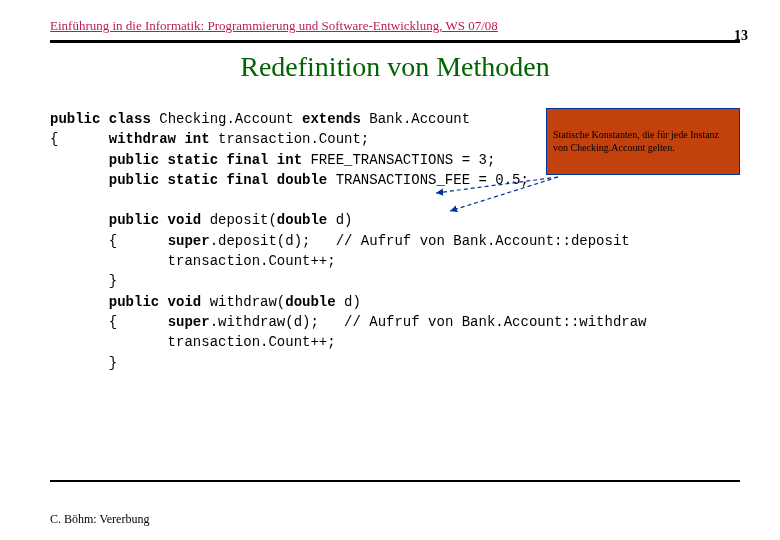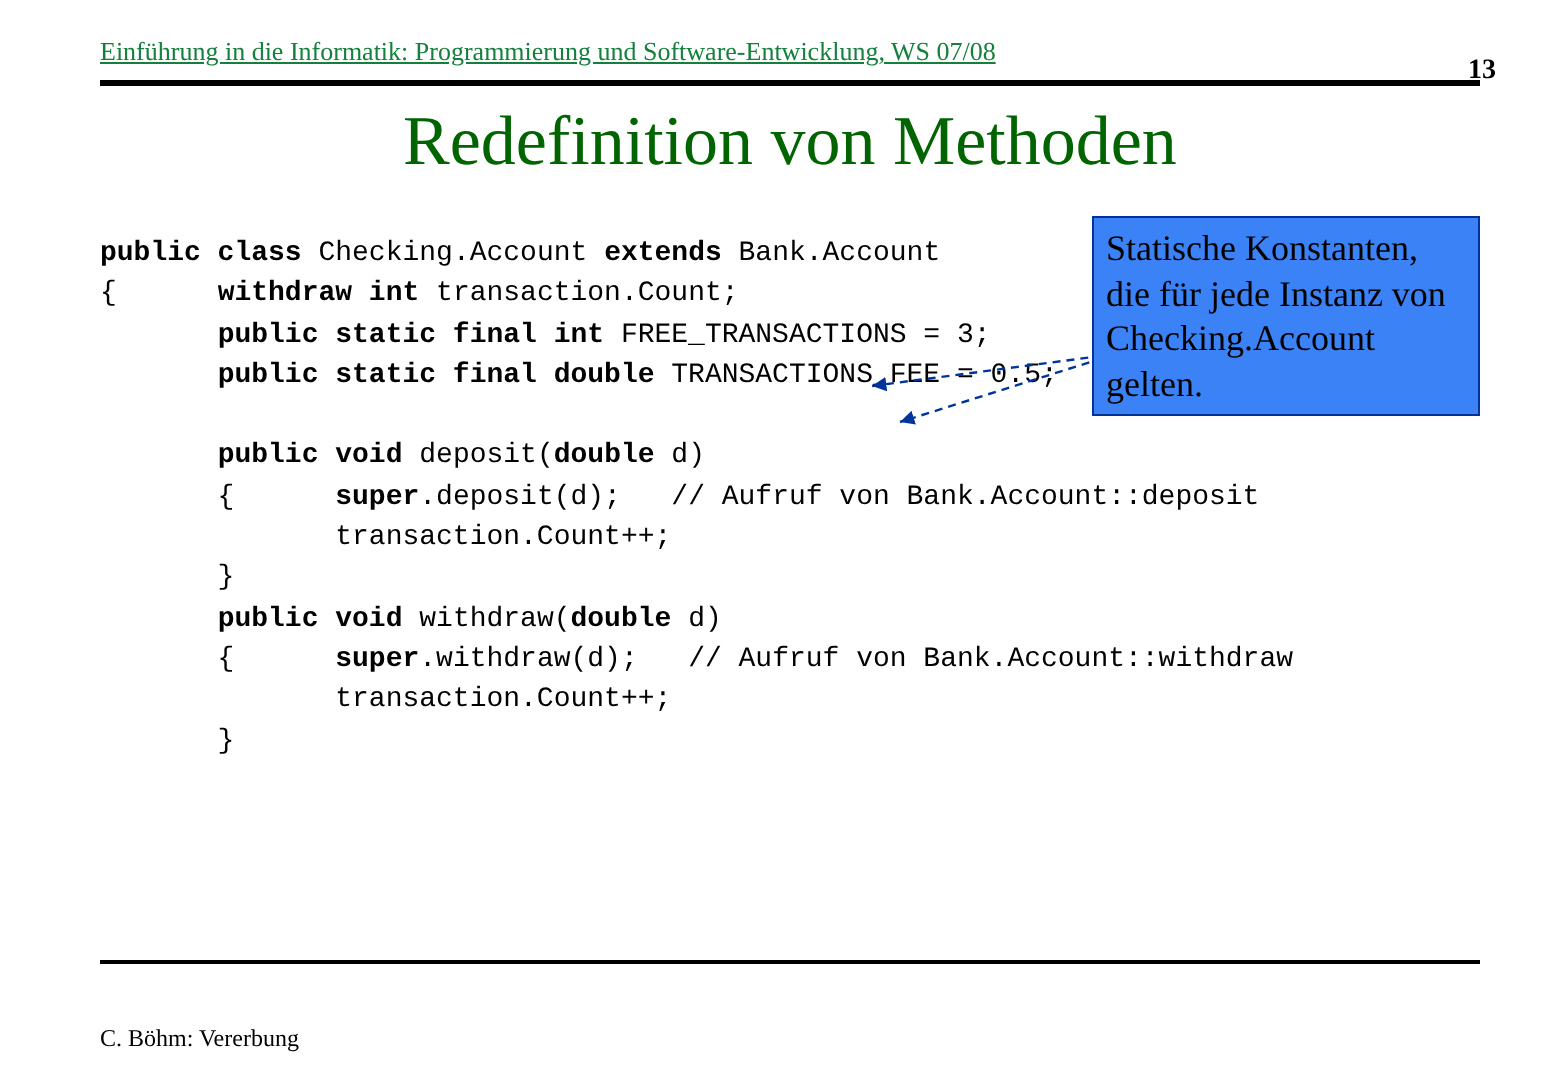--- a/index.html
+++ b/index.html
@@ -14,53 +14,53 @@
     box-sizing: border-box;
   }
   .page {
     padding: 18px 40px 18px 50px;
     position: relative;
     height: 100%;
     box-sizing: border-box;
   }
   .header-line {
     font-size: 13px;
-    color: #15803d;
+    color: #be185d;
     text-decoration: underline;
     padding-bottom: 2px;
     margin-bottom: 2px;
   }
   .hr-top {
     border: none;
     border-top: 3px solid #000;
     margin: 4px 0 8px 0;
   }
   .page-number {
     position: absolute;
     top: 28px;
     right: 32px;
     font-size: 14px;
     font-weight: bold;
   }
   .title {
     text-align: center;
-    font-size: 35px;
+    font-size: 28px;
     color: #006400;
     margin: 2px 0 26px 0;
   }
   .callout {
     position: absolute;
     top: 108px;
     right: 40px;
     width: 180px;
     border: 1px solid #00349a;
-    padding: 4px 6px;
-    font-size: 18px;
+    padding: 20px 6px;
+    font-size: 10px;
     line-height: 1.25;
-    background: #3b82f6;
+    background: #c2410c;
     z-index: 5;
   }
   .code-block {
     font-family: "Courier New", Courier, monospace;
     font-size: 14px;
     line-height: 1.45;
     white-space: pre;
     margin-top: 18px;
     position: relative;
     z-index: 1;

